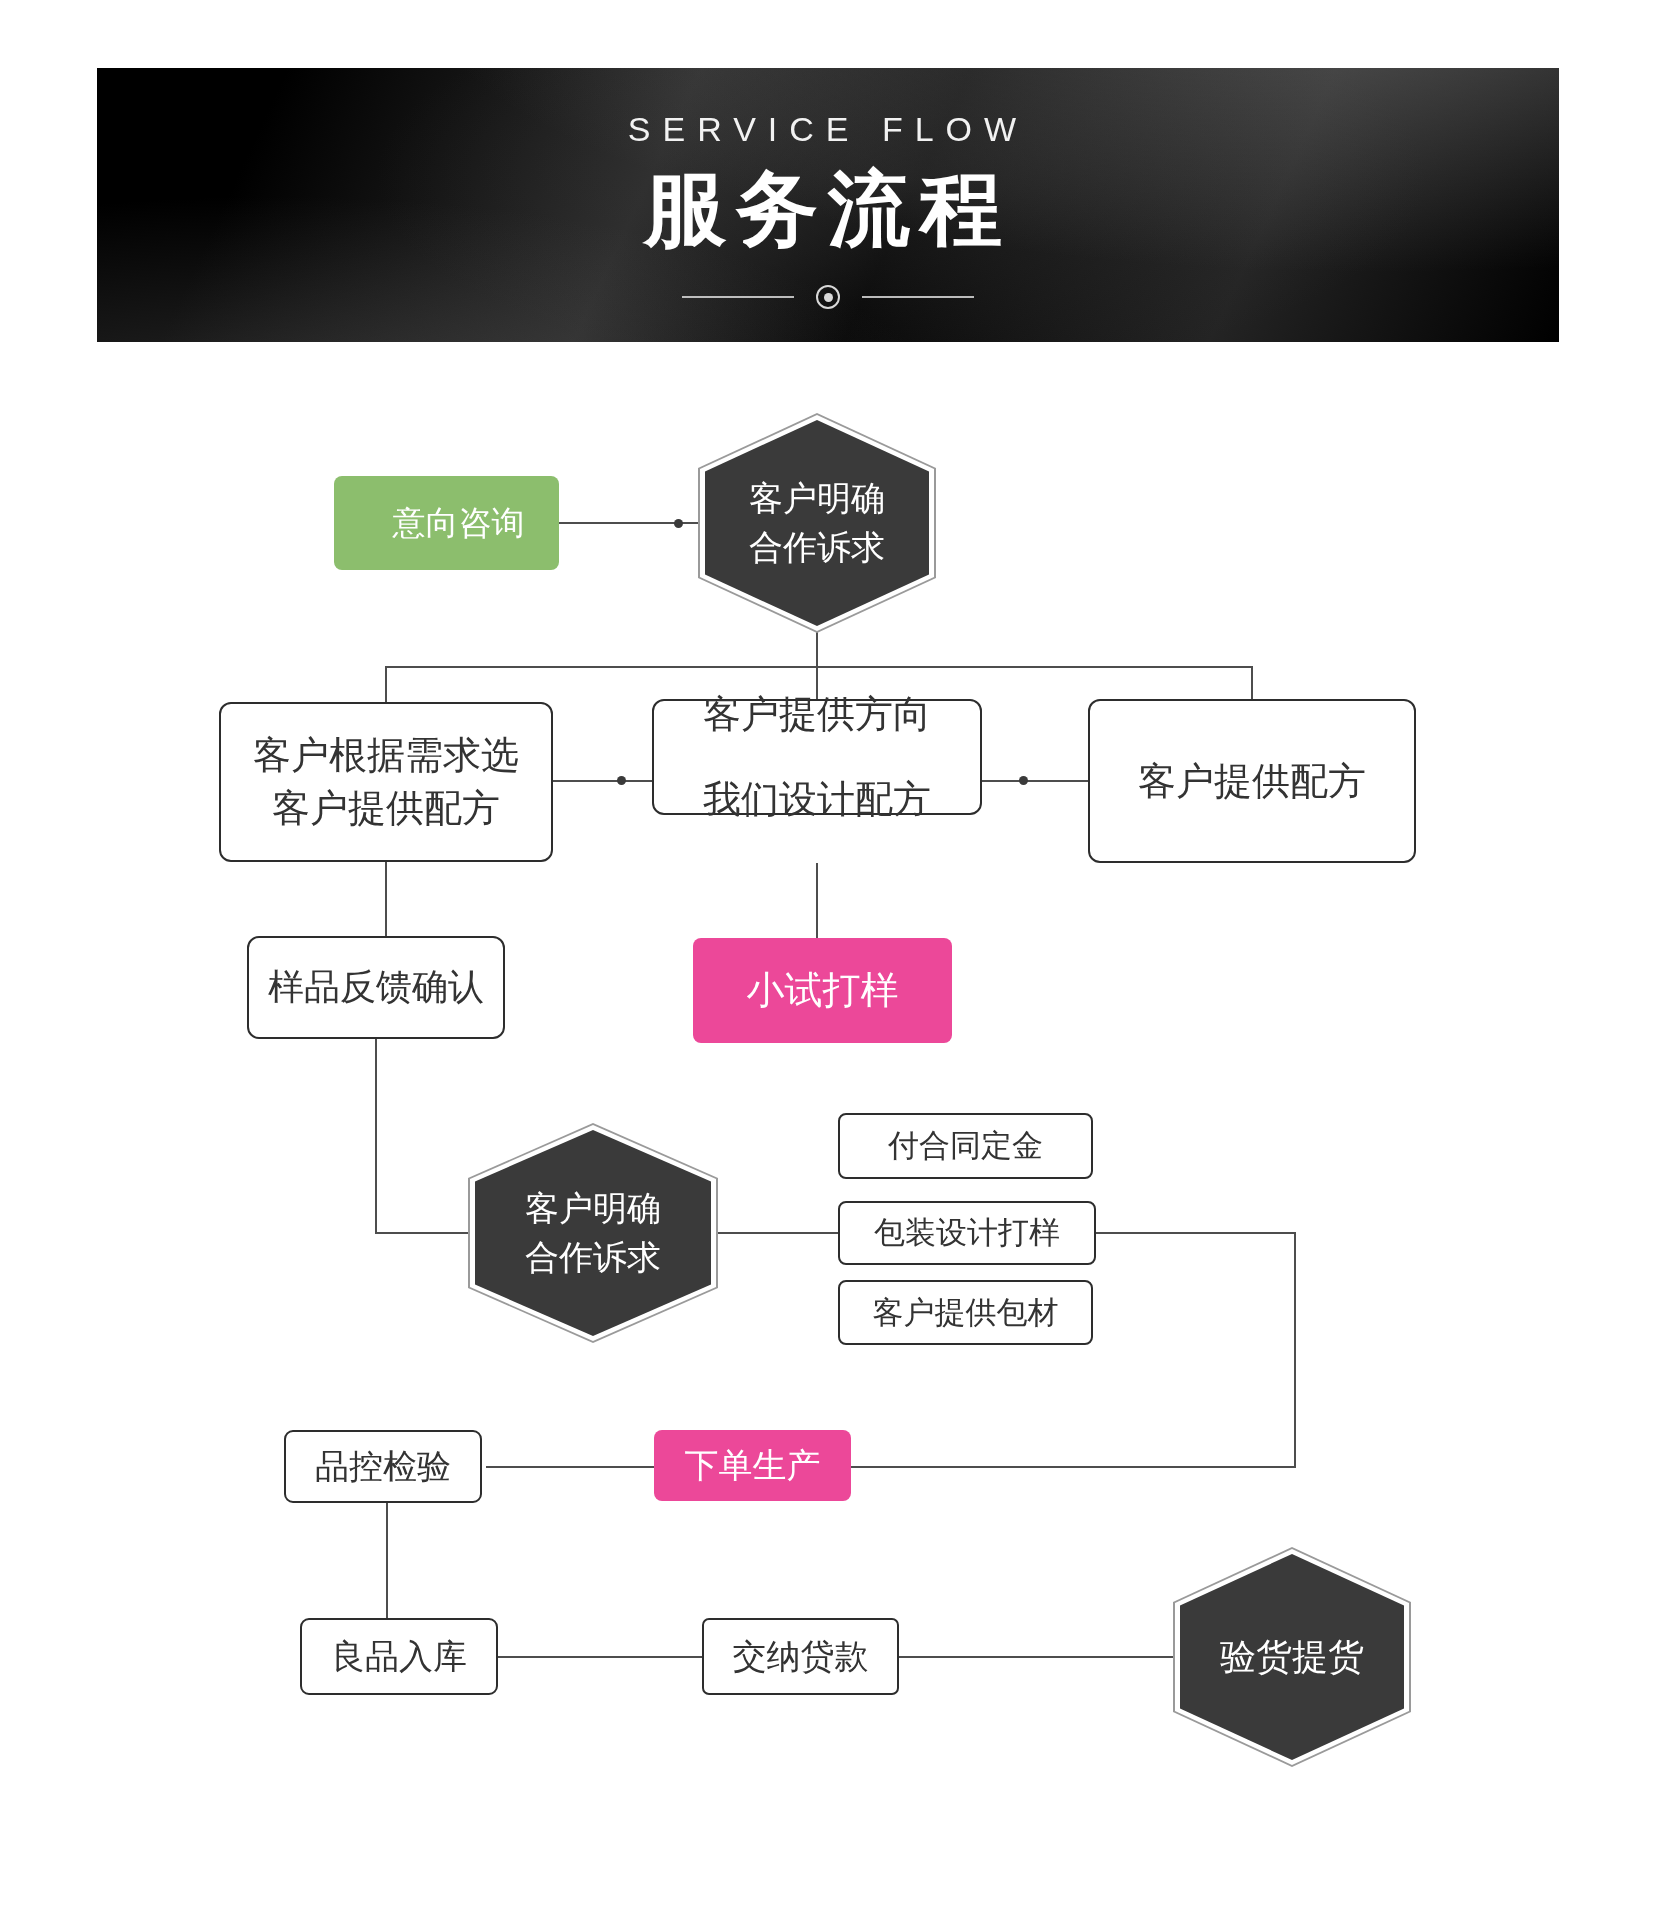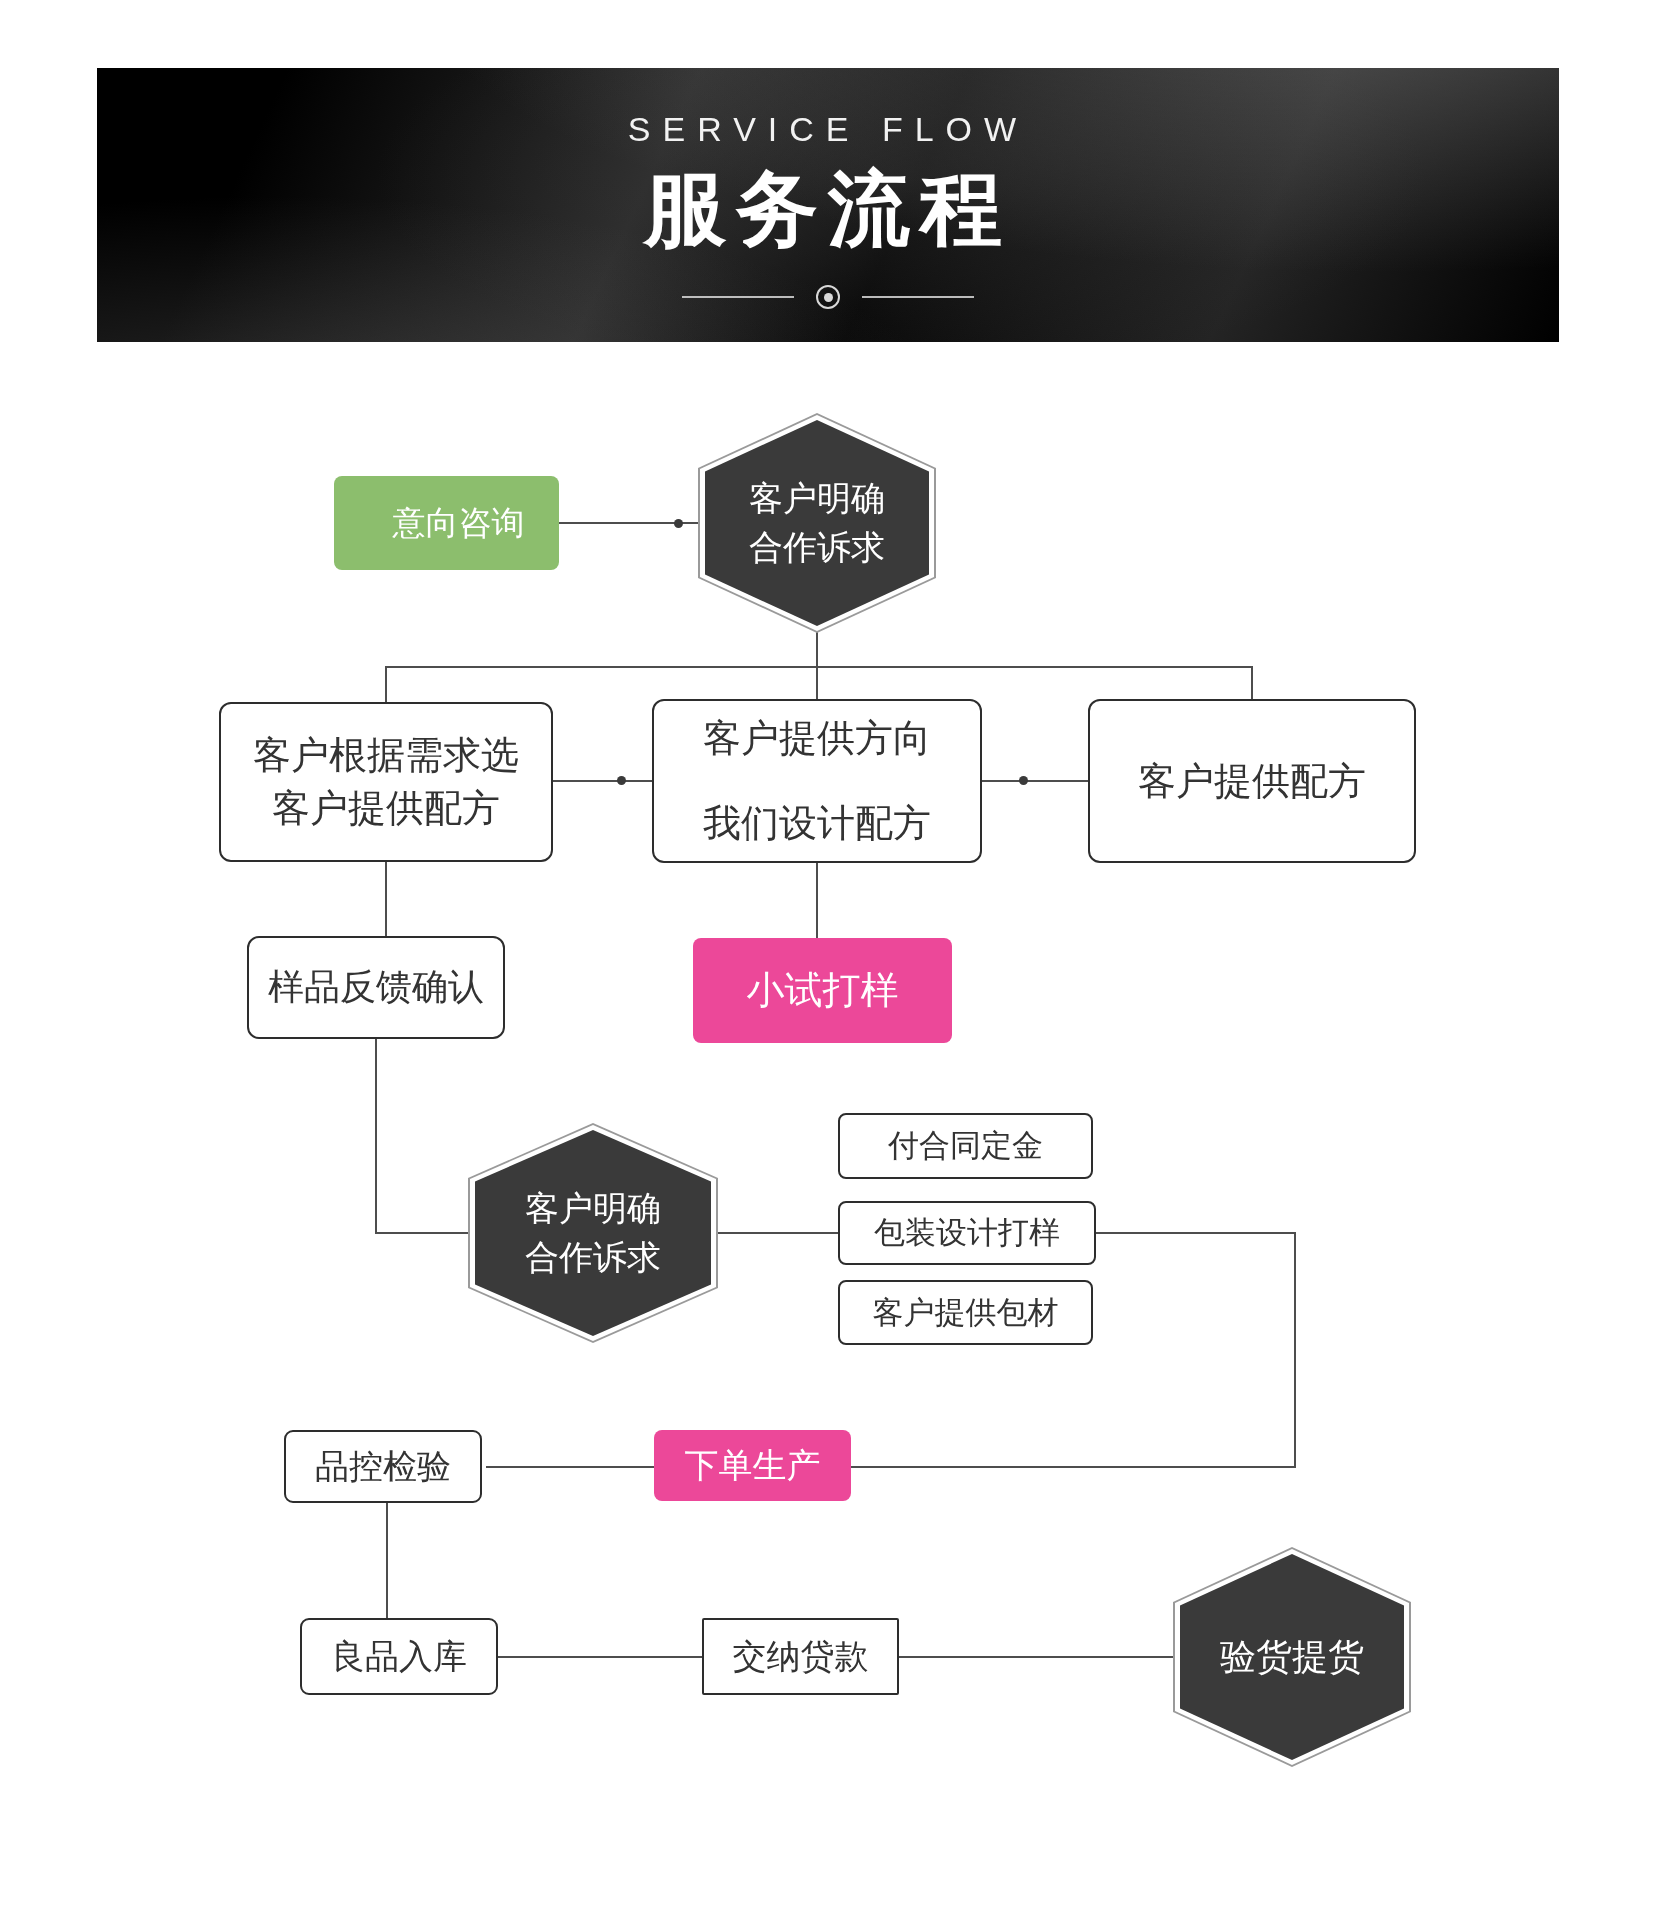--- a/index.html
+++ b/index.html
@@ -57,33 +57,33 @@
     color:#ffffff; text-align:center; line-height:1.45;
   }
   .ln { position:absolute; background:#4d4d4d; }
   .dot { position:absolute; width:9px; height:9px; border-radius:50%; background:#3a3a3a; }
 
   
   .n-intent   { left:334px; top:476px; width:225px; height:94px; font-size:33px;padding-left:24px; }
   .hex1       { left:698px; top:413px; width:238px; height:220px; }
   .hex1 .hx-core { font-size:34px; }
   .n-sample   { left:219px;  top:702px; width:334px; height:160px; font-size:38px; line-height:1.4; }
-  .n-design   { left:652px;  top:699px; width:330px; height:164px; font-size:38px; line-height:1.4;gap:31px; }
+  .n-design   { left:652px;  top:699px; width:330px; height:116px; font-size:38px; line-height:1.4;gap:31px; }
   .n-formula  { left:1088px; top:699px; width:328px; height:164px; font-size:38px; }
   .n-feedback { left:247px;  top:936px; width:258px; height:103px; font-size:36px; }
   .n-trial    { left:693px;  top:938px; width:259px; height:105px; font-size:38px; }
   .hex2       { left:468px; top:1123px; width:250px; height:220px; }
   .hex2 .hx-core { font-size:34px; }
   .n-deposit  { left:838px; top:1113px; width:255px; height:66px; font-size:31px; border-radius:8px; }
   .n-pkgdsgn  { left:838px; top:1201px; width:258px; height:64px; font-size:31px; border-radius:8px; }
   .n-pkgsup   { left:838px; top:1280px; width:255px; height:65px; font-size:31px; border-radius:8px; }
   .n-qc       { left:284px; top:1430px; width:198px; height:73px; font-size:34px; border-radius:9px; }
   .n-order    { left:654px; top:1430px; width:197px; height:71px; font-size:34px; }
   .n-storage  { left:288px; top:1618px; width:198px; height:77px; font-size:34px; border-radius:9px;margin-left:12px; }
-  .n-payment  { left:702px; top:1618px; width:197px; height:77px; font-size:34px; border-radius:2px; }
+  .n-payment  { left:702px; top:1618px; width:197px; height:77px; font-size:34px; border-radius:7px; }
   .hex3       { left:1173px; top:1547px; width:238px; height:220px; }
   .hex3 .hx-core { font-size:36px; }
 
   
   .l-green-hex   { left:559px;  top:522px;  width:141px; height:2px; }
   .v-hex1-down   { left:816px;  top:631px;  width:2px;   height:37px; }
   .h-branch      { left:385px;  top:666px;  width:868px; height:2px; }
   .v-branch-l    { left:385px;  top:666px;  width:2px;   height:38px; }
   .v-branch-m    { left:816px;  top:666px;  width:2px;   height:35px; }
   .v-branch-r    { left:1251px; top:666px;  width:2px;   height:35px; }

